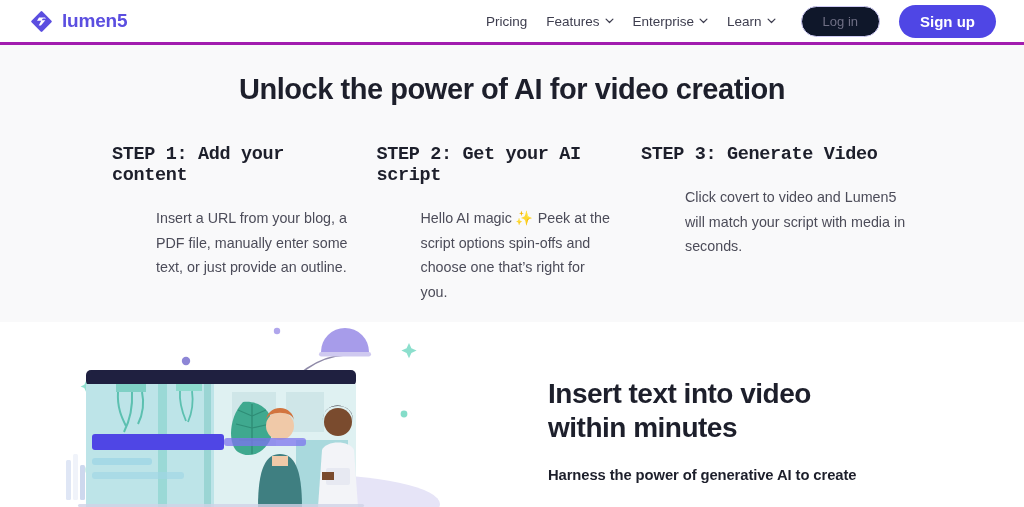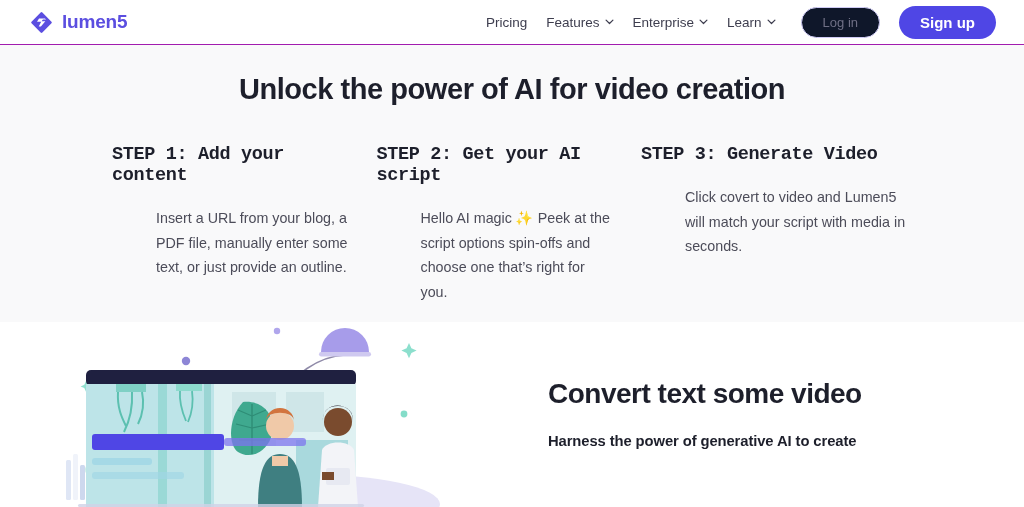--- a/index.html
+++ b/index.html
@@ -11,21 +11,21 @@
     -webkit-font-smoothing:antialiased;
   }
 
   
   .header {
     height:45px;
     background:#ffffff;
     display:flex;
     align-items:center;
     padding:0 28px 0 30px;
-    border-bottom:1px solid #a21caf;
+    border-bottom:3px solid #a21caf;
     position:relative;
     z-index:5;
   }
   .brand { display:flex; align-items:center; gap:9px; }
   .brand-mark { width:23px; height:23px; display:block; }
   .brand-name {
     font-size:19px;
     font-weight:600;
     color:#5b4ee0;
     letter-spacing:-0.2px;
@@ -285,19 +285,20 @@
       <rect x="224" y="116" width="82" height="8" rx="3" fill="#7d74ee" opacity=".75"></rect>
       <rect x="92" y="136" width="60" height="7" rx="3" fill="#9fd6e5" opacity=".8"></rect>
       <rect x="92" y="150" width="92" height="7" rx="3" fill="#9fd6e5" opacity=".65"></rect>
 
       <rect x="78" y="182" width="286" height="3" rx="1.5" fill="#cfd2e6" opacity=".8"></rect>
     </svg>
   </div>
 
   <div class="convert-text">
     <h2 class="convert-title">
-      <span>Convert text some video</span><br>
+      <span>Insert text into video</span><br>
+      <span>within minutes</span>
     </h2>
     <p class="convert-sub">
       <span>Harness the power of generative AI to create</span><br>
     </p>
   </div>
 </section>
 
 </body></html>

